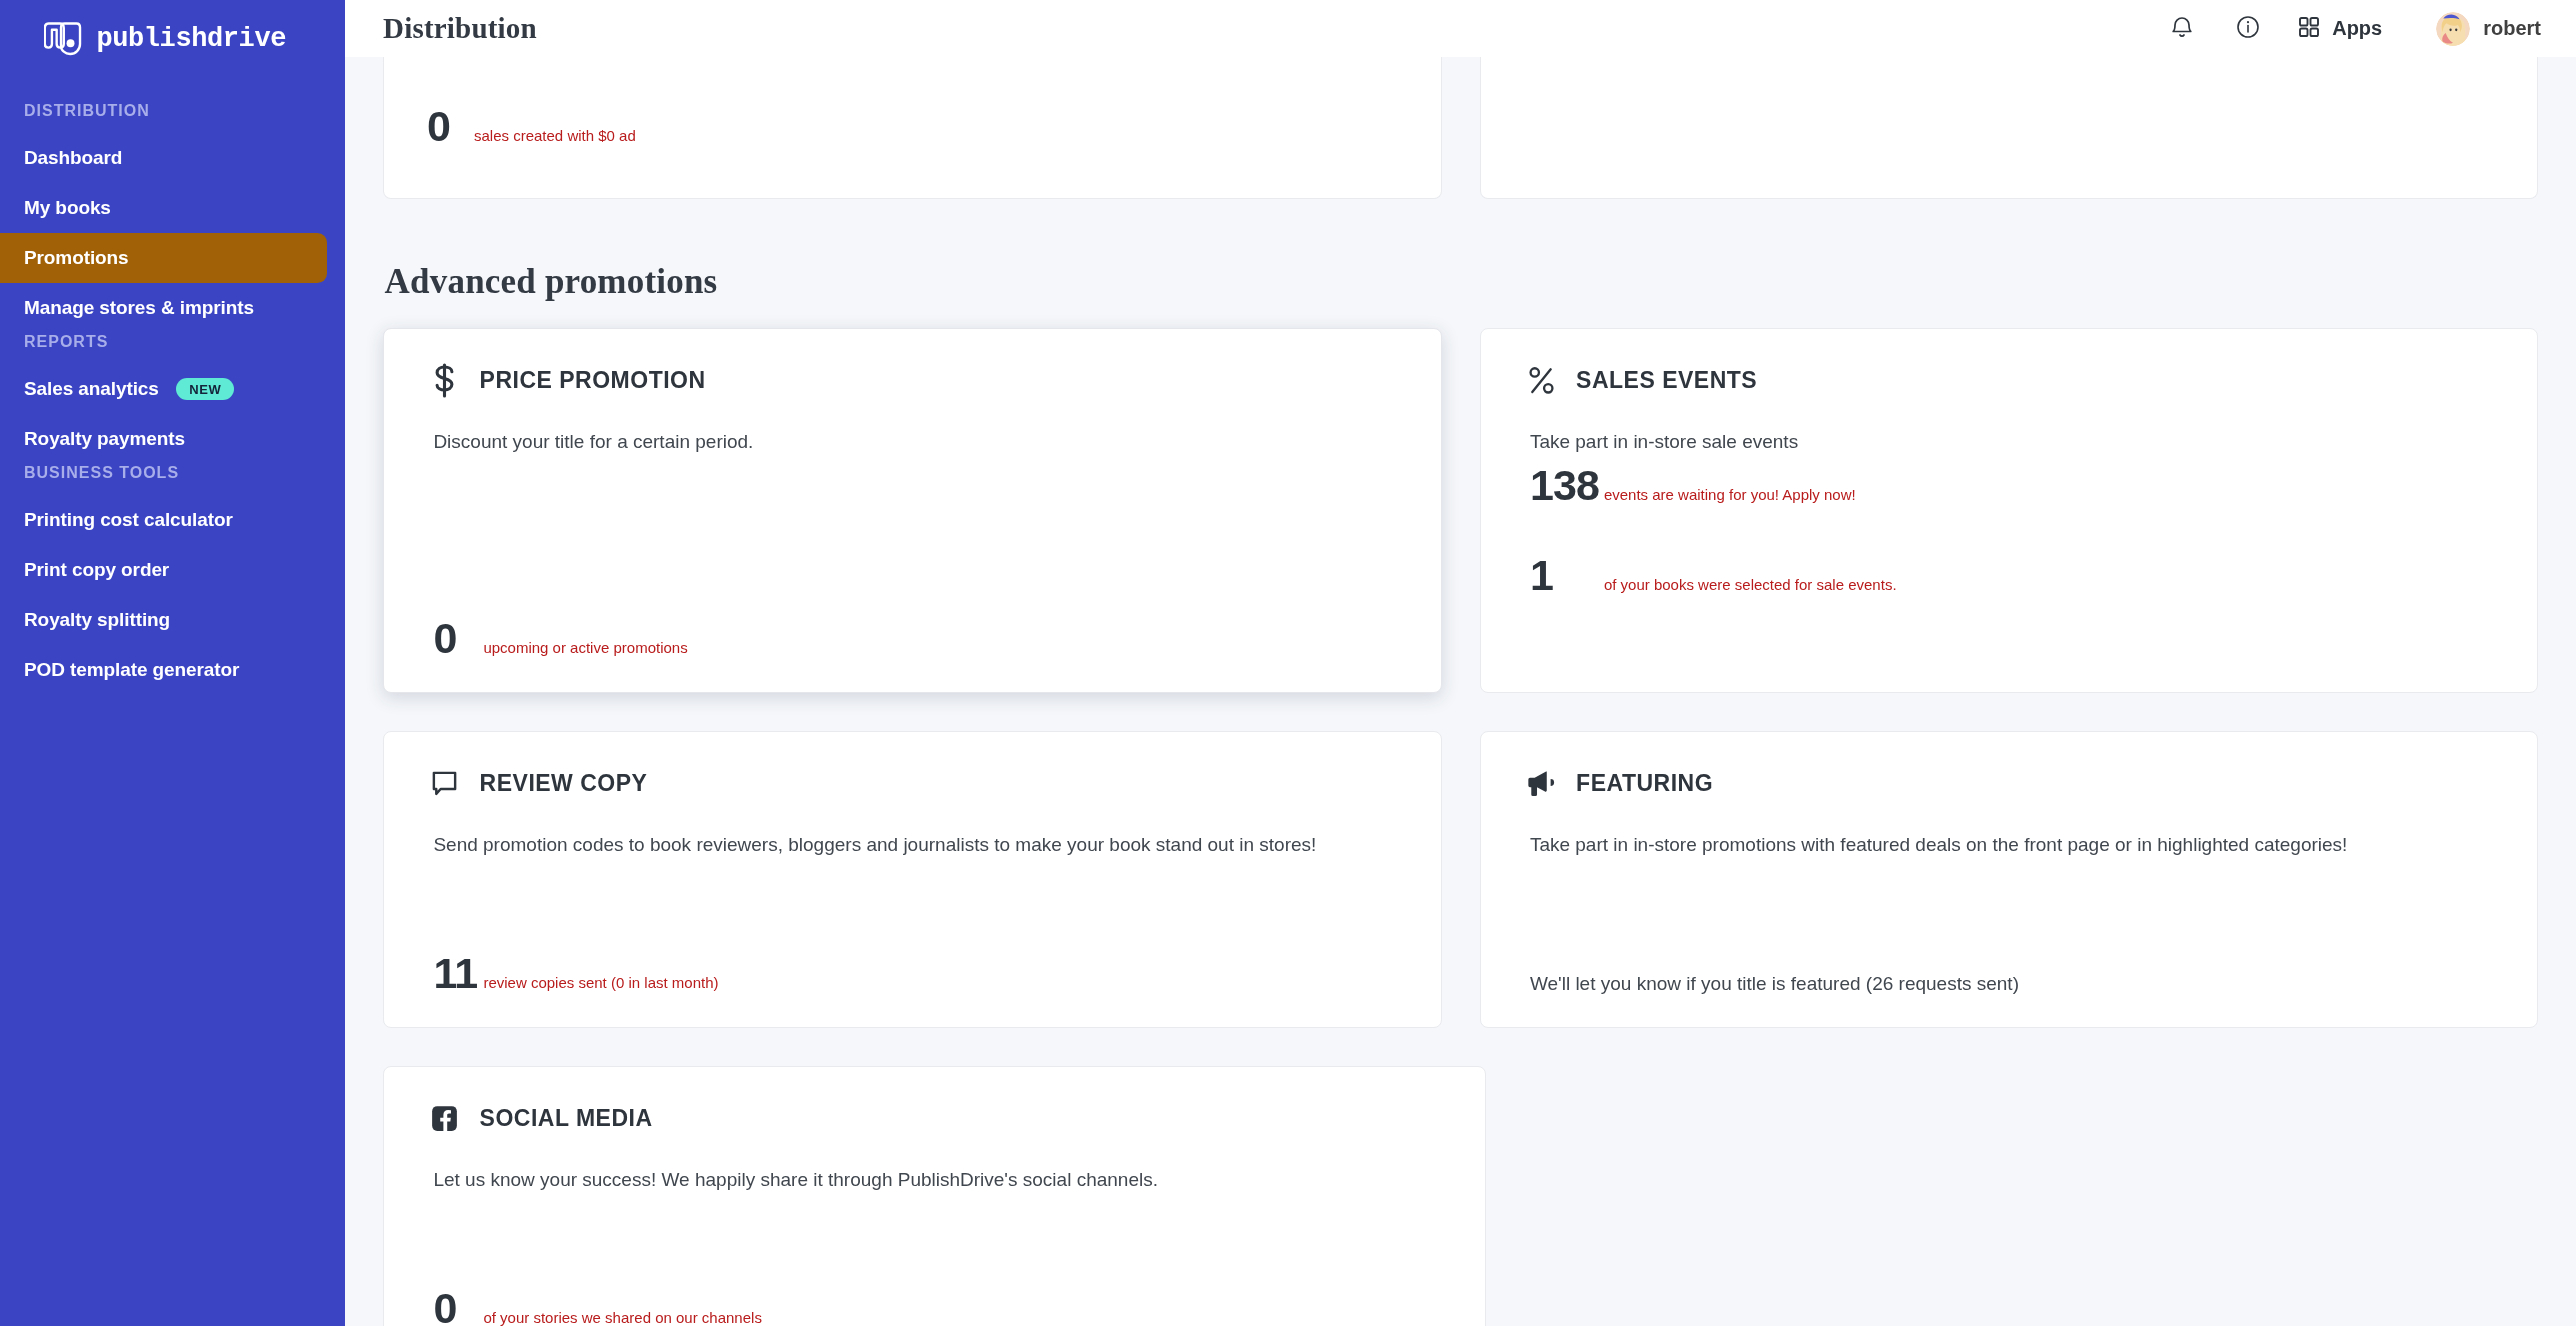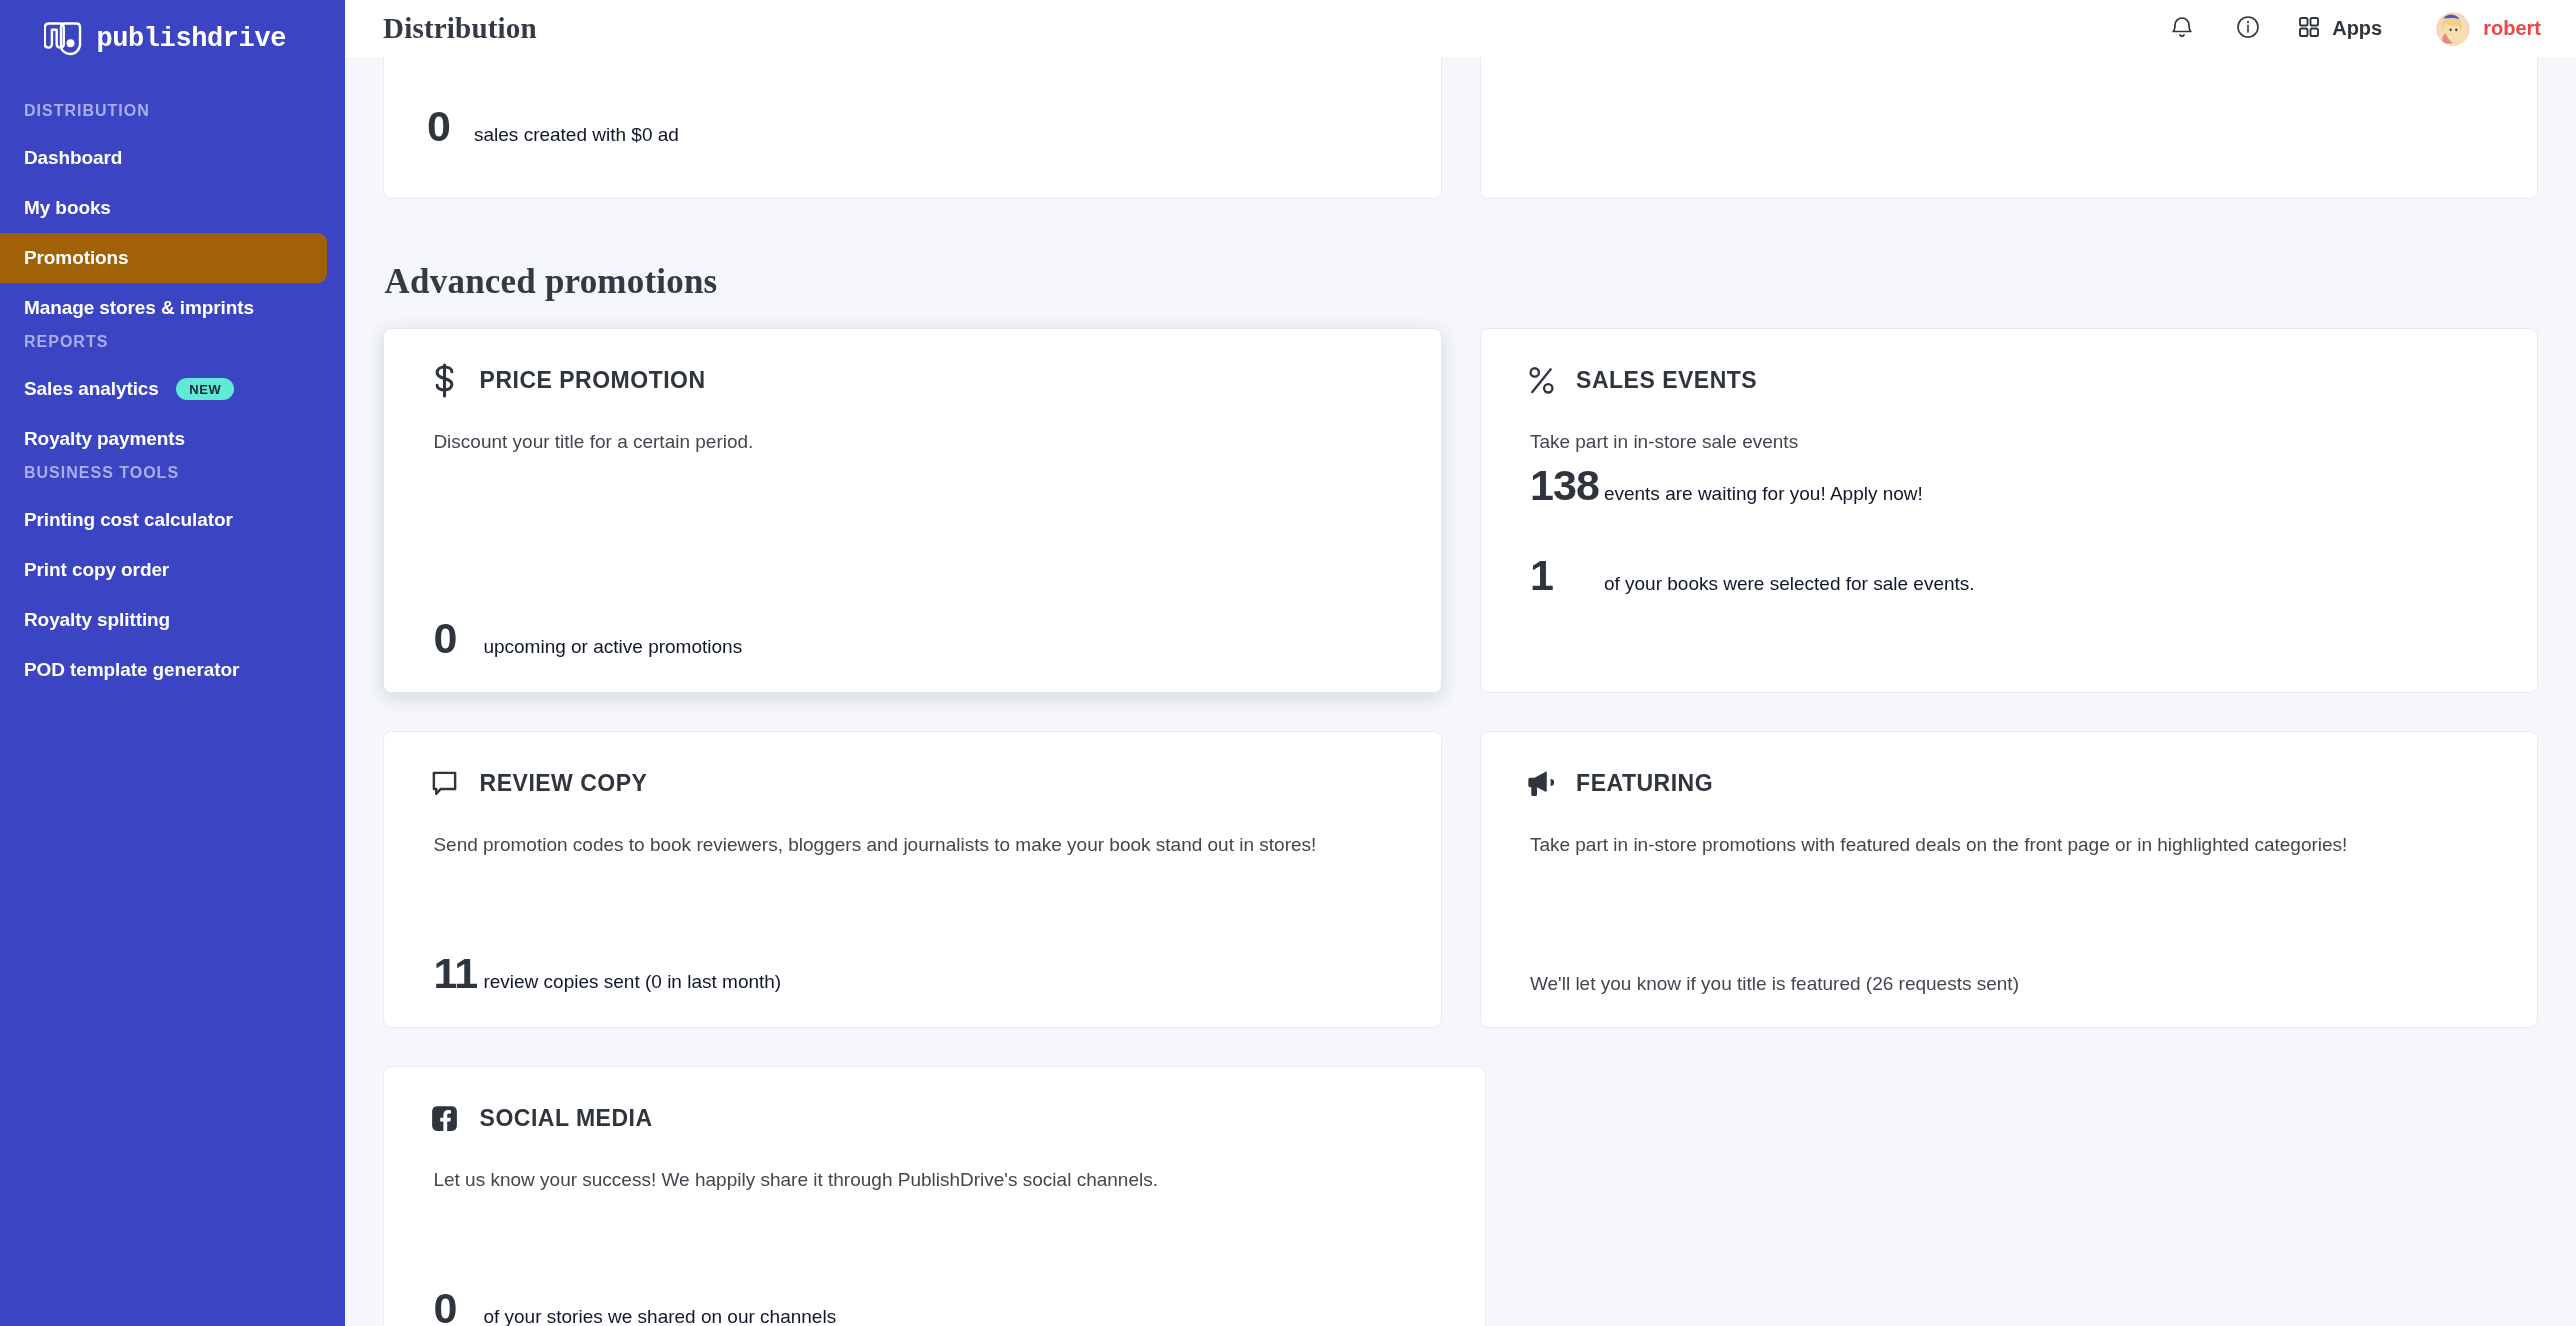--- a/index.html
+++ b/index.html
@@ -146,21 +146,21 @@
   }
   .avatar {
     width: 34px; height: 34px;
     border-radius: 50%;
     overflow: hidden;
     display: block;
   }
   .user-name {
     font-size: 20px;
     font-weight: bold;
-    color: #ef4444;
+    color: #404040;
   }
 
   
   .content {
     flex: 1;
     padding: 0 38px 0 38px;
     overflow: hidden;
   }
 
   .row {
@@ -204,22 +204,22 @@
   }
   .stat-num {
     font-size: 43px;
     font-weight: bold;
     color: #2f353d;
     line-height: 1;
     min-width: 47px;
     letter-spacing: -0.8px;
   }
   .stat-label {
-    font-size: 19px;
-    color: #0f172a;
+    font-size: 15px;
+    color: #b91c1c;
     line-height: 1;
   }
 
   .section-title {
     font-family: "Liberation Serif", serif;
     font-size: 35px;
     font-weight: bold;
     color: #343a43;
     margin: 63px 0 26px 1.6px;
     letter-spacing: 0.2px;

